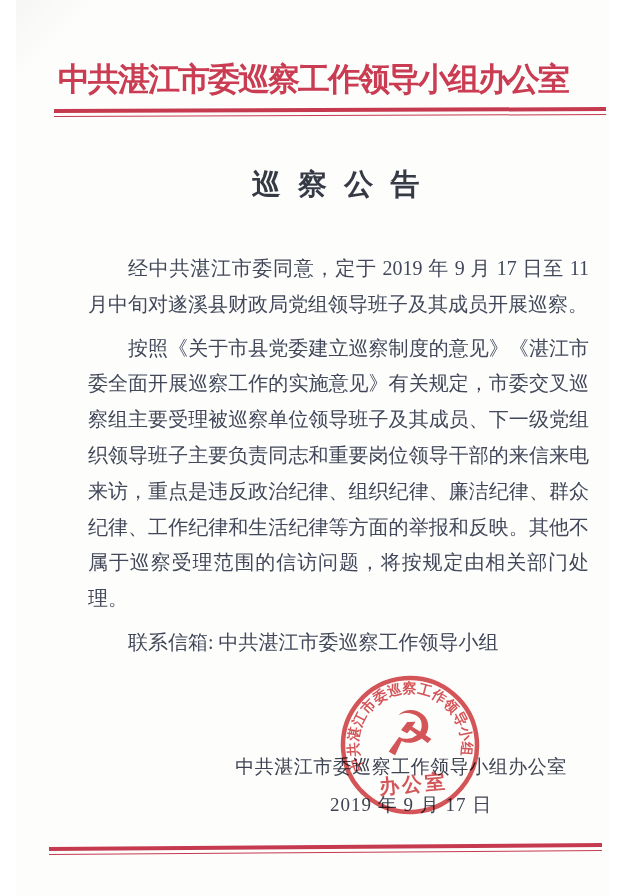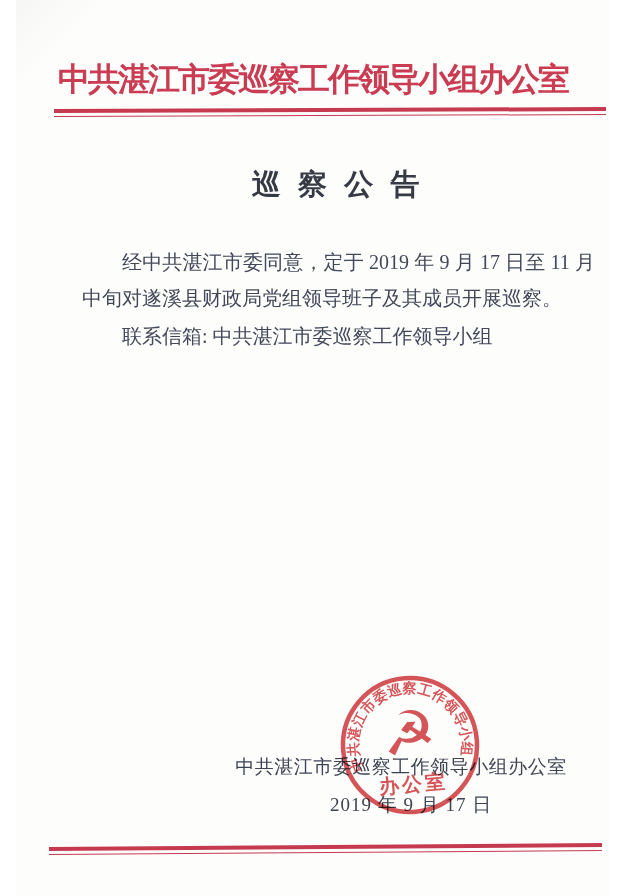--- a/index.html
+++ b/index.html
@@ -31,21 +31,21 @@
     color:#363a45;
     white-space:nowrap;
     padding-left:25px;
   }
   .body-text{
     position:absolute;top:243px;left:64px;width:517px;
     font-size:20px;line-height:35.8px;
     color:#424859;
     text-align:justify;
   }
-  .body-text p{margin:2px;text-indent:2em;}
+  .body-text p{margin:8px;text-indent:2em;}
   .sig-name{
     position:absolute;top:754px;left:72px;width:626px;
     text-align:center;font-size:19px;letter-spacing:0.5px;
     color:#3f4453;white-space:nowrap;
   }
   .sig-date{
     position:absolute;top:792px;left:82px;width:626px;
     text-align:center;font-size:19px;letter-spacing:1px;
     color:#3f4453;white-space:nowrap;
   }
@@ -78,20 +78,21 @@
 
   <div class="rule rule-top">
     <div class="thick"></div>
     <div class="thin"></div>
   </div>
 
   <h1 class="title">巡 察 公 告</h1>
 
   <div class="body-text">
     <p>经中共湛江市委同意，定于 2019 年 9 月 17 日至 11 月中旬对遂溪县财政局党组领导班子及其成员开展巡察。</p>
+    <p>按照《关于市县党委建立巡察制度的意见》《湛江市委全面开展巡察工作的实施意见》有关规定，市委交叉巡察组主要受理被巡察单位领导班子及其成员、下一级党组织领导班子主要负责同志和重要岗位领导干部的来信来电来访，重点是违反政治纪律、组织纪律、廉洁纪律、群众纪律、工作纪律和生活纪律等方面的举报和反映。其他不属于巡察受理范围的信访问题，将按规定由相关部门处理。</p>
     <p>联系信箱: 中共湛江市委巡察工作领导小组</p>
   </div>
 
   <div class="sig-name">中共湛江市委巡察工作领导小组办公室</div>
 
   <div class="sig-date">2019 年 9 月 17 日</div>
 
   <svg class="seal" viewBox="0 0 190 190" xmlns="http://www.w3.org/2000/svg">
     <defs>
       <path id="seal-arc" d="M 47.9,117 A 52,52 0 1 1 142.1,117" fill="none"></path>

